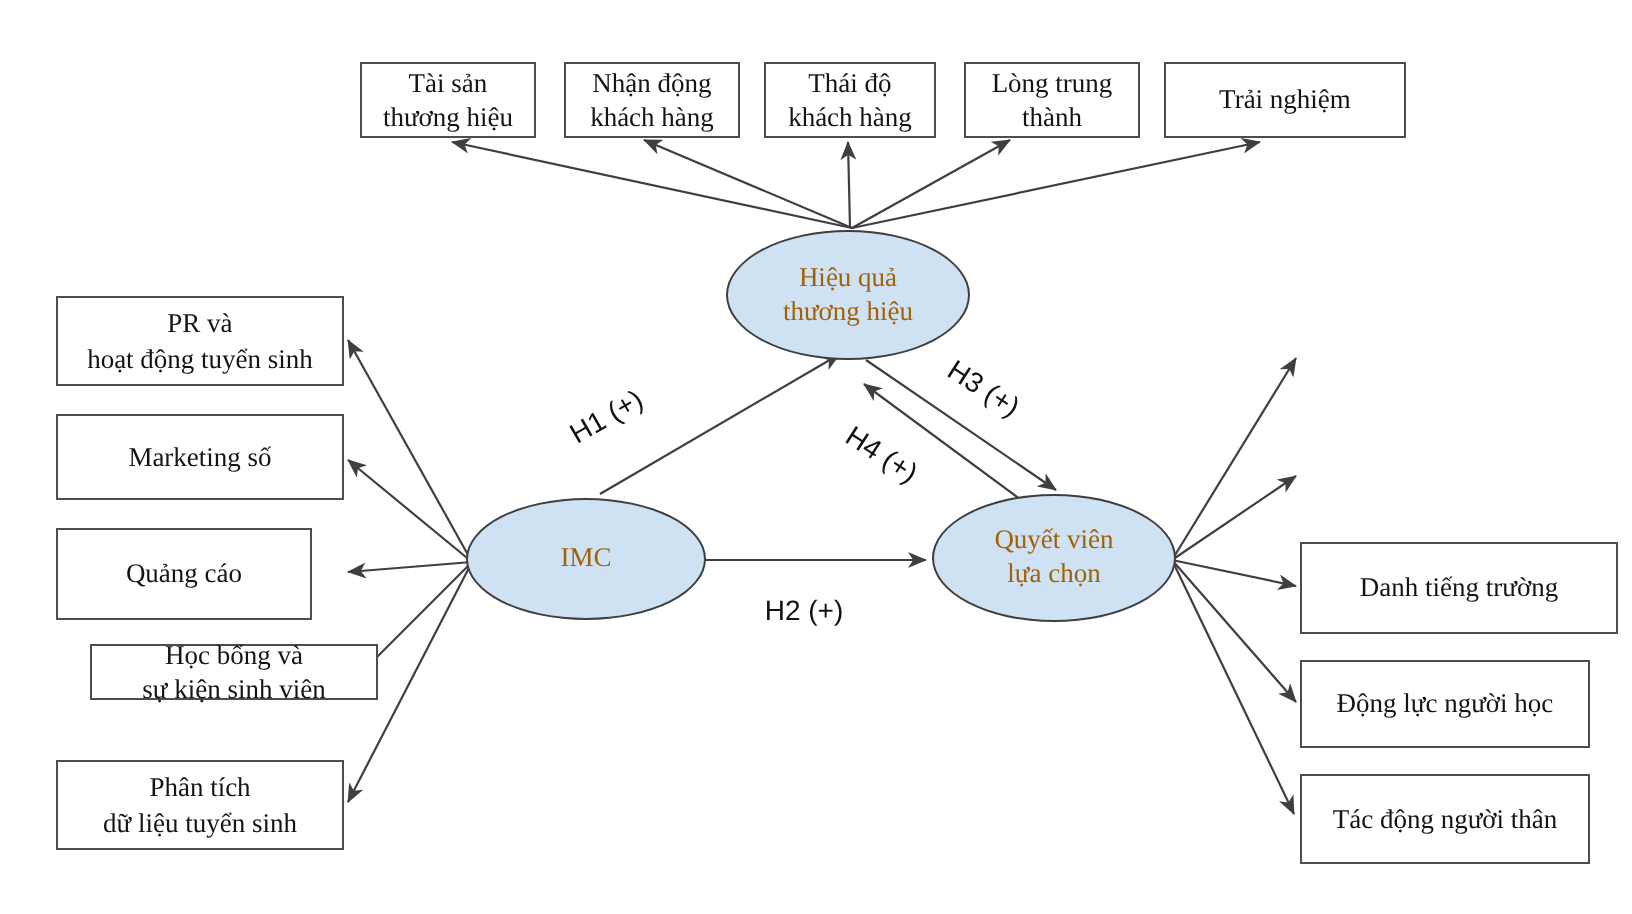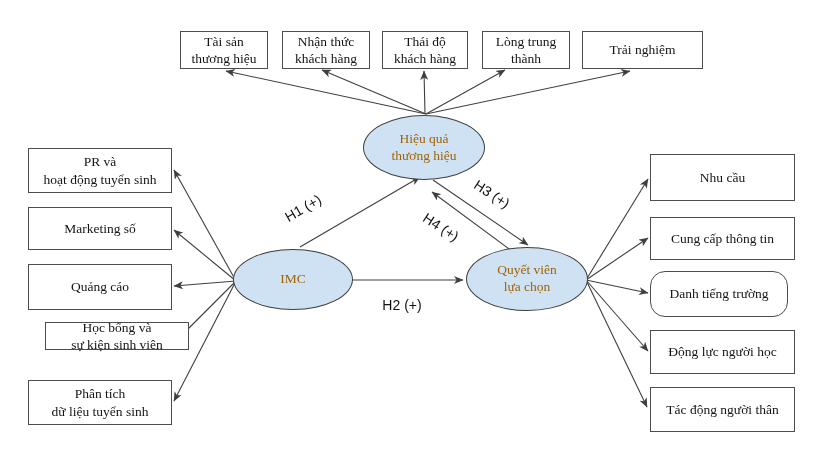--- a/index.html
+++ b/index.html
@@ -60,27 +60,27 @@
   }
   
   .tb1 { left: 180px; top: 31px; width: 88px;  height: 38px; }
   .tb2 { left: 282px; top: 31px; width: 88px;  height: 38px; }
   .tb3 { left: 382px; top: 31px; width: 86px;  height: 38px; }
   .tb4 { left: 482px; top: 31px; width: 88px;  height: 38px; }
   .tb5 { left: 582px; top: 31px; width: 121px; height: 38px; }
   
   .lb1 { left: 28px; top: 148px; width: 144px; height: 45px; }
   .lb2 { left: 28px; top: 207px; width: 144px; height: 43px; }
-  .lb3 { left: 28px; top: 264px; width: 144px; height: 46px; }
+  .lb3 { left: 28px; top: 264px; width: 128px; height: 46px; }
   .lb4 { left: 45px; top: 322px; width: 144px; height: 28px; }
   .lb5 { left: 28px; top: 380px; width: 144px; height: 45px; }
   
   .rb1 { left: 650px; top: 154px; width: 145px; height: 47px; }
   .rb2 { left: 650px; top: 217px; width: 145px; height: 43px; }
-  .rb3 { left: 650px; top: 271px; width: 138px; height: 46px; border-radius: 15px; }
+  .rb3 { left: 650px; top: 271px; width: 159px; height: 46px; }
   .rb4 { left: 650px; top: 330px; width: 145px; height: 44px; }
   .rb5 { left: 650px; top: 387px; width: 145px; height: 45px; }
   
   .el-brand    { left: 363px; top: 115px; width: 122px; height: 65px; }
   .el-imc      { left: 233px; top: 249px; width: 120px; height: 61px; }
   .el-decision { left: 466px; top: 247px; width: 122px; height: 64px; }
   
   .h1 { left: 303px; top: 208px; transform: translate(-50%,-50%) rotate(-30deg); }
   .h2 { left: 402px; top: 305px; transform: translate(-50%,-50%); }
   .h3 { left: 492px; top: 194px; transform: translate(-50%,-50%) rotate(33deg); }
@@ -119,39 +119,37 @@
 
       <line x1="300" y1="247" x2="420" y2="177" marker-end="url(#ah)"></line>
       <line x1="352" y1="280" x2="463" y2="280" marker-end="url(#ah)"></line>
       <line x1="433" y1="180" x2="528" y2="245" marker-end="url(#ah)"></line>
       <line x1="516" y1="254" x2="432" y2="192" marker-end="url(#ah)"></line>
     </g>
   </svg>
 
   <div class="box tb1">Tài sản
 thương hiệu</div>
-  <div class="box tb2">Nhận thức
+  <div class="box tb2">Nhận động
 khách hàng</div>
   <div class="box tb3">Thái độ
 khách hàng</div>
   <div class="box tb4">Lòng trung
 thành</div>
   <div class="box tb5">Trải nghiệm</div>
 
   <div class="box lb1">PR và
 hoạt động tuyển sinh</div>
   <div class="box lb2">Marketing số</div>
   <div class="box lb3">Quảng cáo</div>
   <div class="box lb4">Học bổng và
 sự kiện sinh viên</div>
   <div class="box lb5">Phân tích
 dữ liệu tuyển sinh</div>
 
-  <div class="box rb1">Nhu cầu</div>
-  <div class="box rb2">Cung cấp thông tin</div>
   <div class="box rb3">Danh tiếng trường</div>
   <div class="box rb4">Động lực người học</div>
   <div class="box rb5">Tác động người thân</div>
 
   <div class="ellipse el-brand">Hiệu quả
 thương hiệu</div>
   <div class="ellipse el-imc">IMC</div>
   <div class="ellipse el-decision">Quyết viên
 lựa chọn</div>
 

